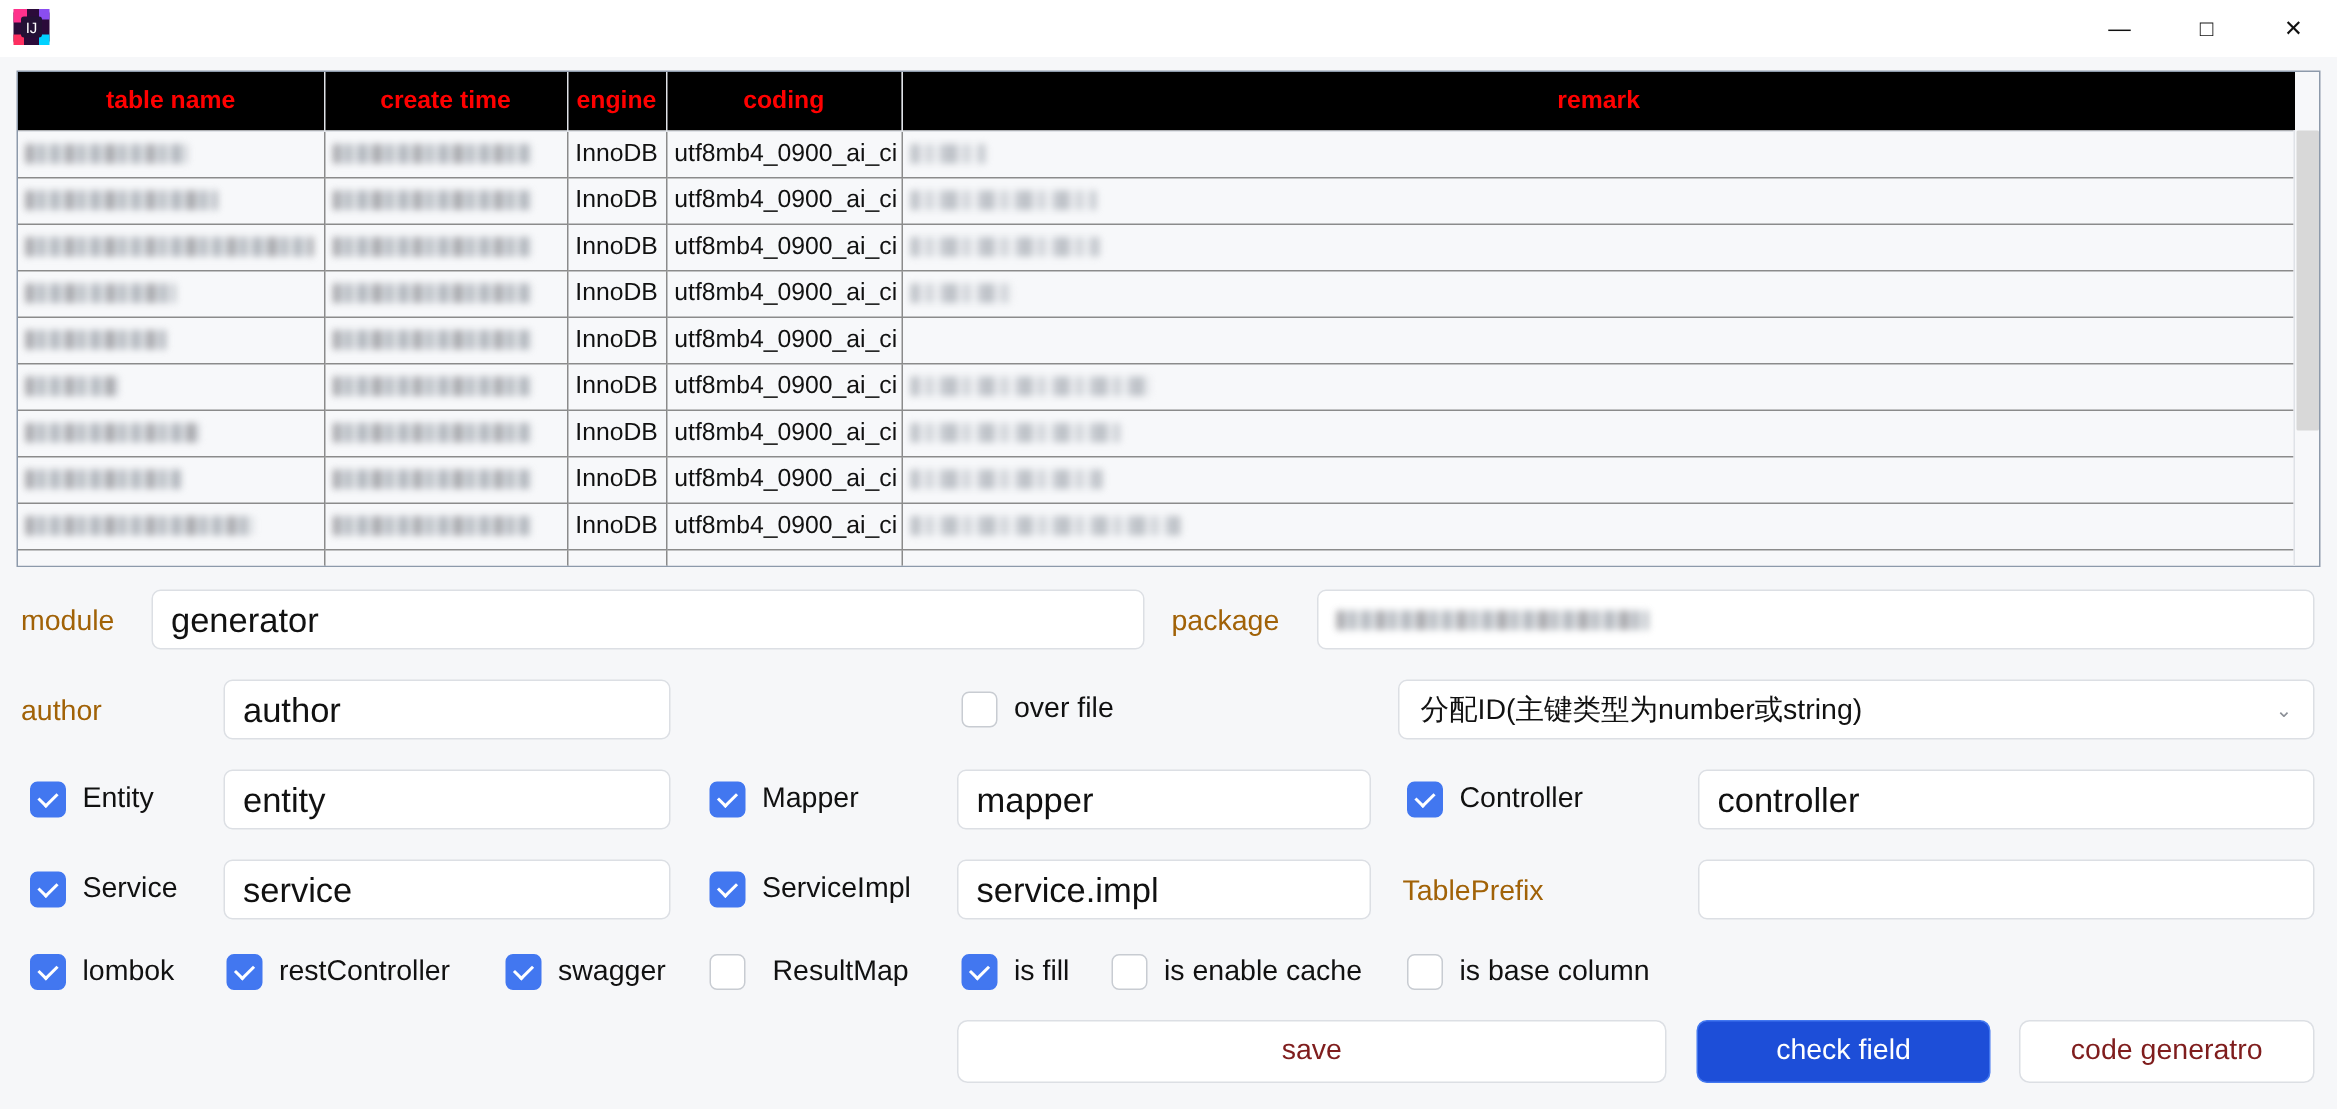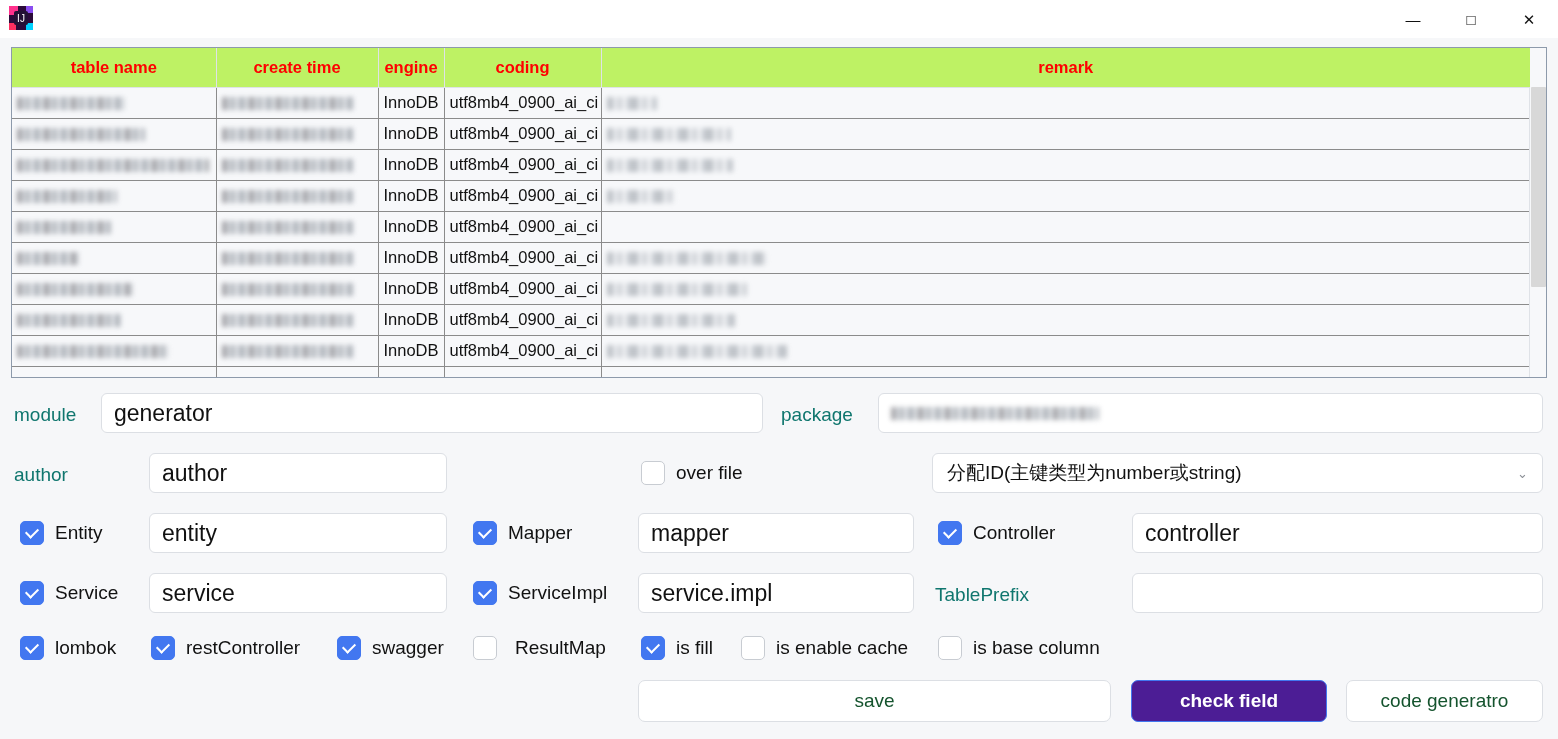--- a/index.html
+++ b/index.html
@@ -47,21 +47,21 @@
     table-layout: fixed;
     width: 1518px;
     font-size: 16.5px;
     color: #111;
   }
   table.grid th {
     height: 39px;
     color: #ff0000;
     font-weight: bold;
     font-size: 16.5px;
-    background: #bef264;
+    background: #000000;
     border-right: 1px solid #dfe2e7;
     border-bottom: 1px solid #dfe2e7;
     text-align: center;
     padding: 0;
   }
   table.grid th:last-child { border-right: none; }
   table.grid td {
     height: 31px;
     border: 1px solid #8b8b8b;
     border-left: none;
@@ -123,21 +123,21 @@
     background: #d8d8d8;
     border-radius: 1px;
   }
 
   
   .form { position: absolute; left: 0; top: 378px; width: 1558px; height: 361px; }
 
   .lbl {
     position: absolute;
     font-size: 19px;
-    color: #0f766e;
+    color: #a16207;
     line-height: 1;
   }
   .fld {
     position: absolute;
     background: #fff;
     border: 1px solid #dcdfe4;
     border-radius: 6px;
     font-size: 23px;
     color: #111;
     padding: 0 12px;
@@ -185,28 +185,28 @@
   .cb .txt { font-size: 19px; color: #111; white-space: nowrap; }
 
   
   .btn {
     position: absolute;
     border-radius: 7px;
     font-size: 19px;
     display: flex; align-items: center; justify-content: center;
     border: 1px solid #dcdfe4;
     background: #fff;
-    color: #14532d;
+    color: #7f1d1d;
     cursor: default;
   }
   .btn.primary {
-    background: #4c1d95;
+    background: #1d4ed8;
     border-color: #4277f0;
     color: #fff;
-    font-weight: bold;
+    font-weight: normal;
   }
 </style>
 </head>
 <body>
 
 <div class="titlebar">
   <svg class="app-icon" viewBox="0 0 28 28">
     <rect x="2" y="2" width="24" height="24" rx="3" fill="#2b0b3a"></rect>
     <rect x="2" y="2" width="9" height="9" fill="#ff318c"></rect>
     <rect x="19" y="2" width="7" height="7" fill="#8a4df0"></rect>

